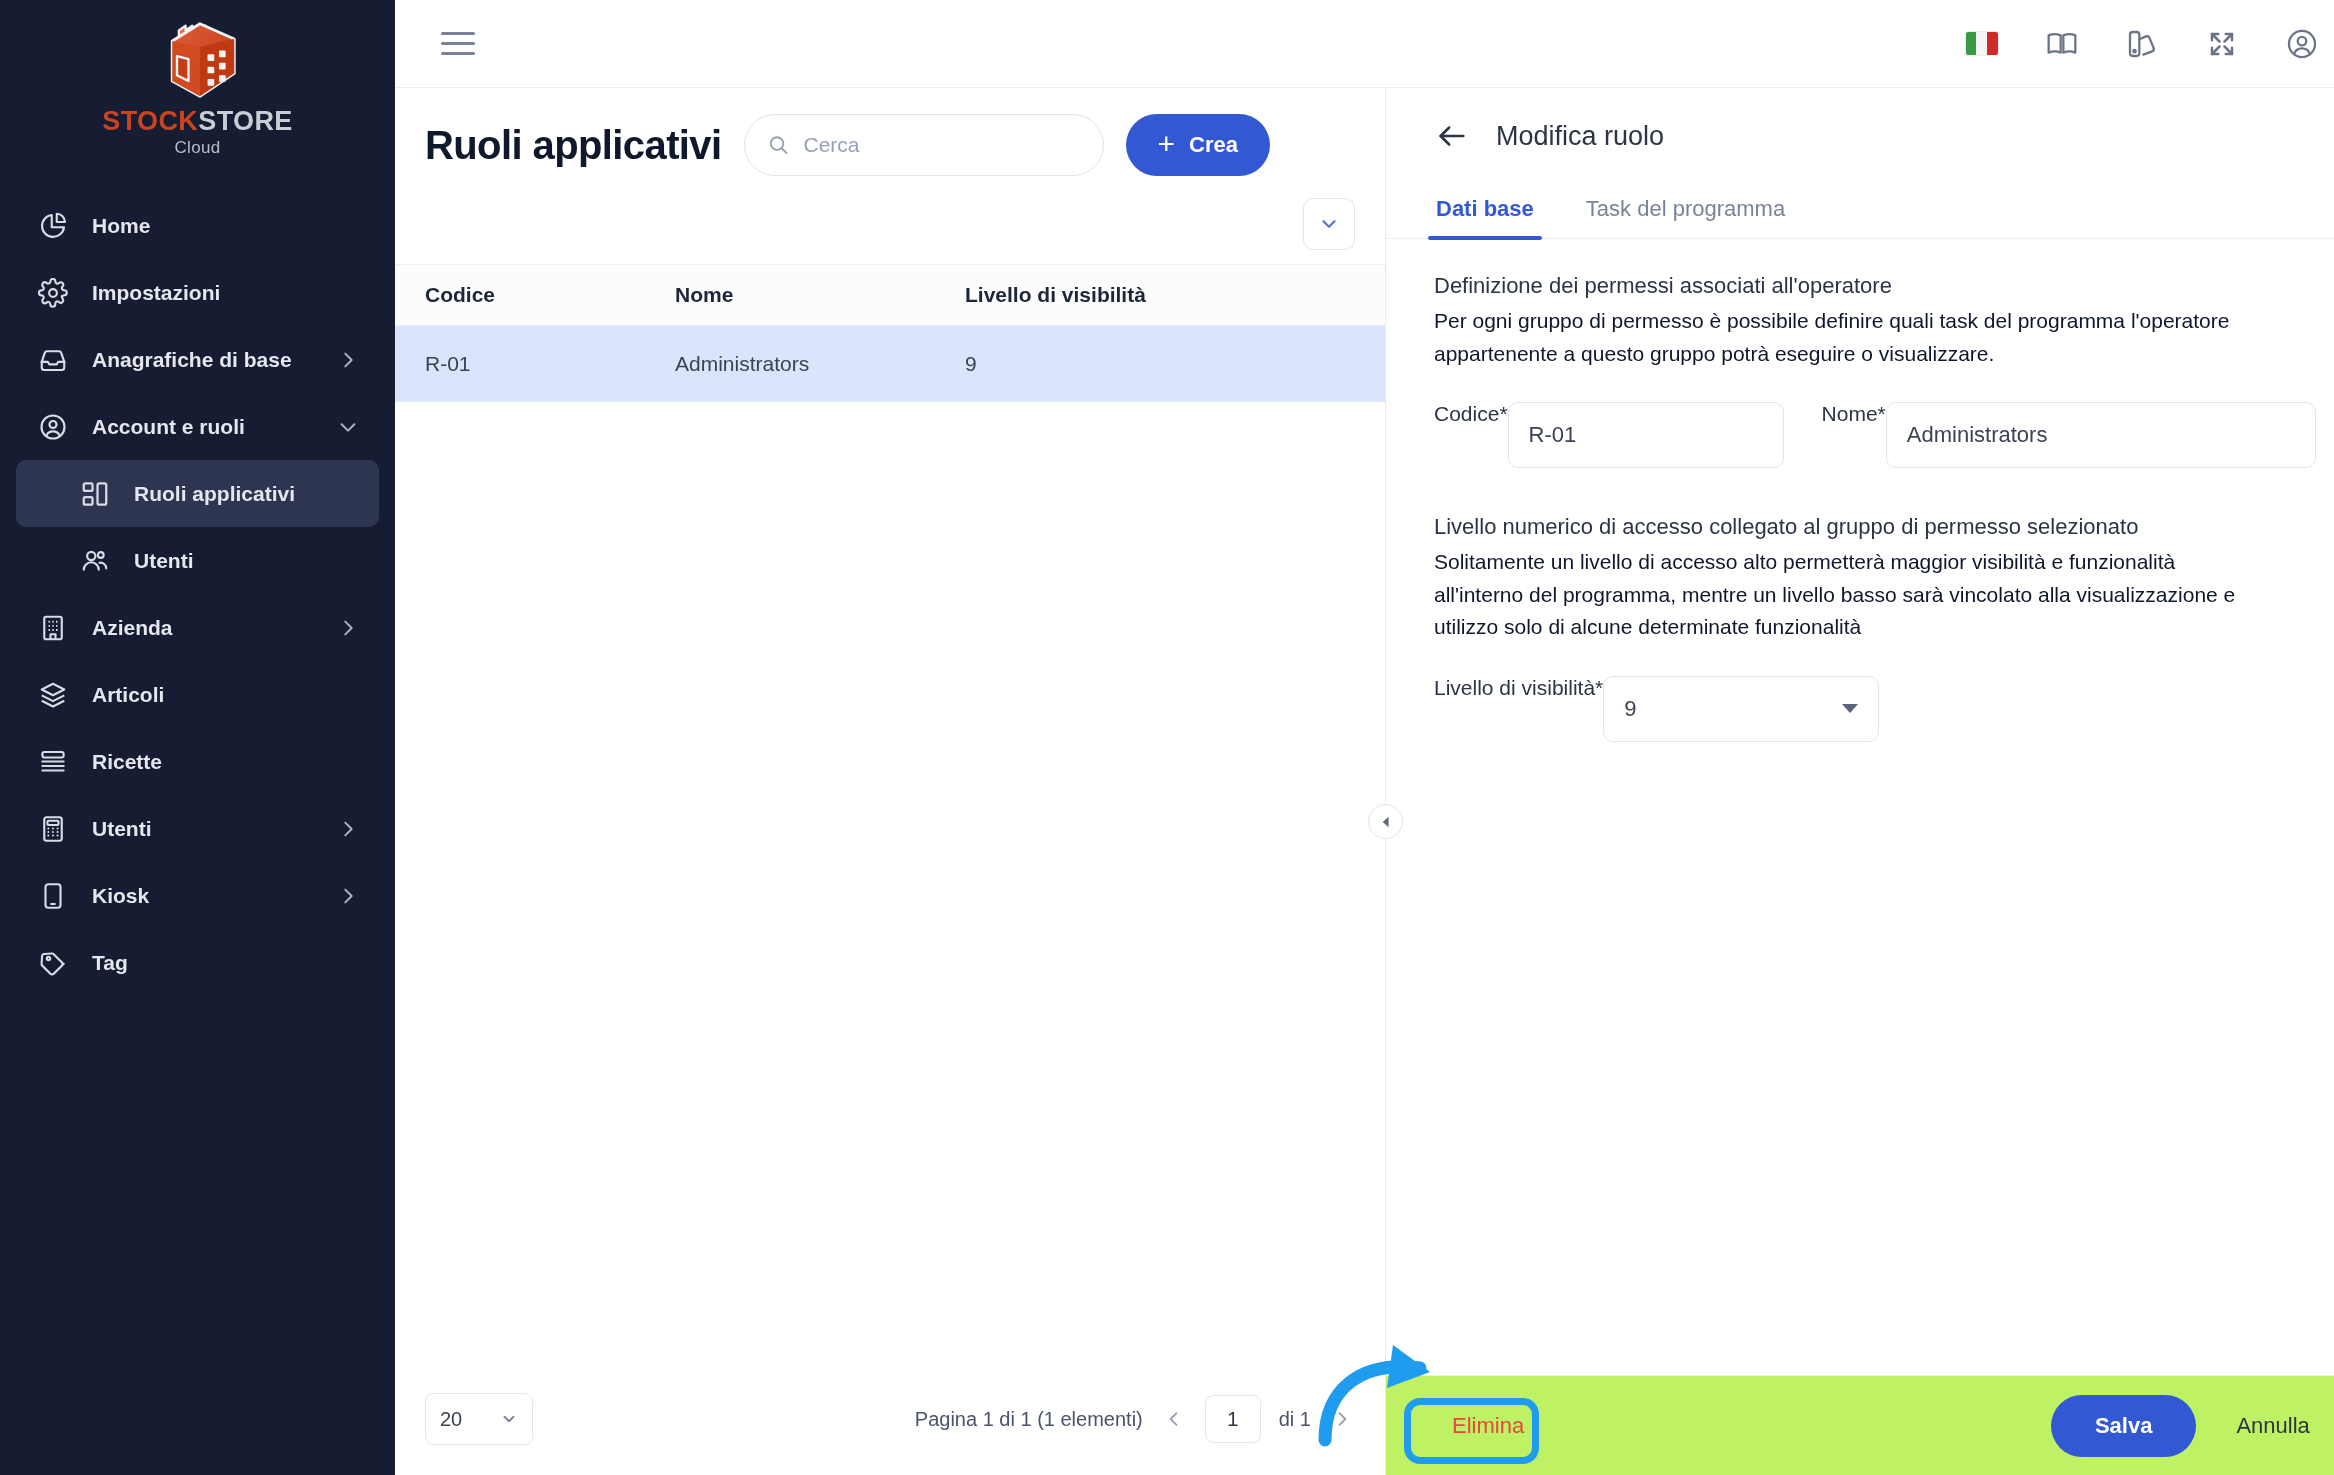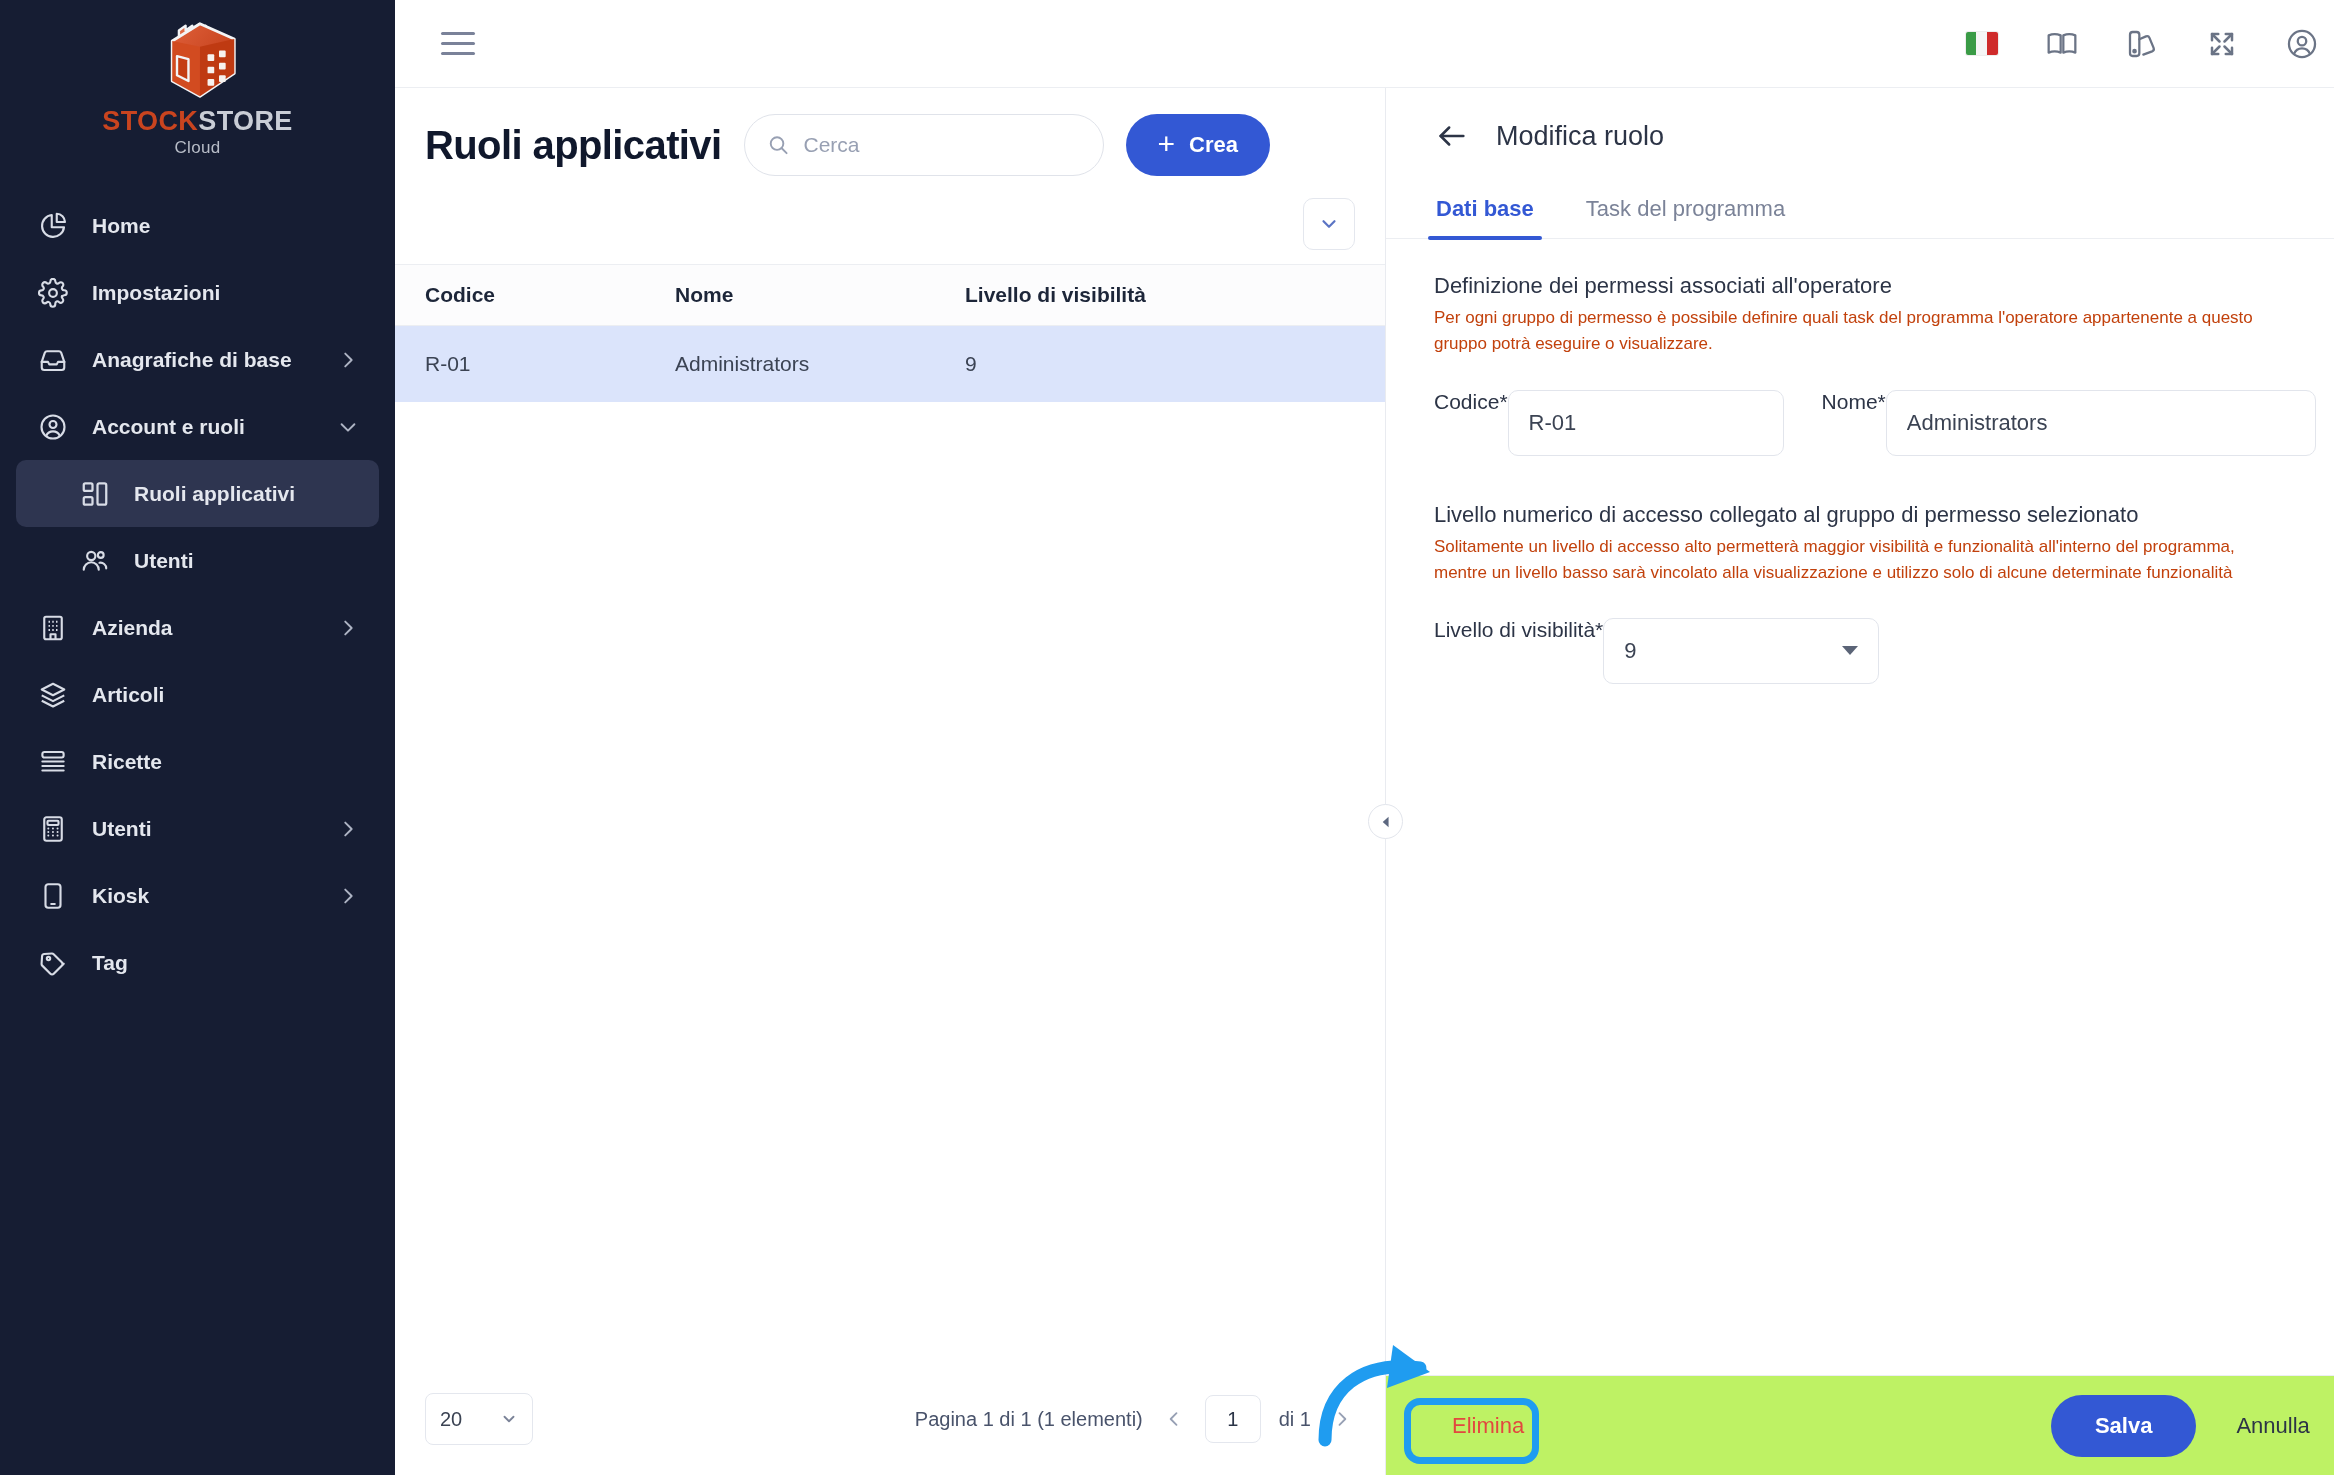--- a/index.html
+++ b/index.html
@@ -158,21 +158,21 @@
   .tabs { display: flex; gap: 48px; padding: 0 34px 0 48px; margin-top: 36px; border-bottom: 1px solid #eceef2; }
   .tab { font-size: 22px; padding: 6px 2px 16px 2px; color: #7b8398; cursor: pointer; position: relative; }
   .tab.active { color: #3358d4; font-weight: 600; }
   .tab.active::after {
     content: ""; position: absolute; left: -6px; right: -6px; bottom: -2px; height: 4px;
     background: #3358d4; border-radius: 2px;
   }
 
   .detail-body { padding: 34px 48px 0 48px; flex: 1 1 auto; overflow: hidden; }
   .sec-title { font-size: 22px; color: #2c3446; margin-bottom: 6px; }
-  .sec-desc { font-size: 17px; color: #c2410c; line-height: 1.55; max-width: 830px; }
+  .sec-desc { font-size: 21px; color: #0f172a; line-height: 1.55; max-width: 830px; }
   .field-row { display: flex; gap: 38px; margin-top: 32px; }
   .field { display: flex; flex-direction: row; }
   .field-label { font-size: 21px; color: #2c3446; margin-bottom: 12px; font-weight: 400; }
   .field-label .req { color: #2c3446; }
   .field-input {
     height: 66px; border: 1px solid #e2e5ec; border-radius: 10px; background: #fff;
     font-size: 22px; color: #3b4353; padding: 0 20px; outline: none;
     font-family: "Liberation Sans", sans-serif;
   }
   .w-codice { width: 276px; }

